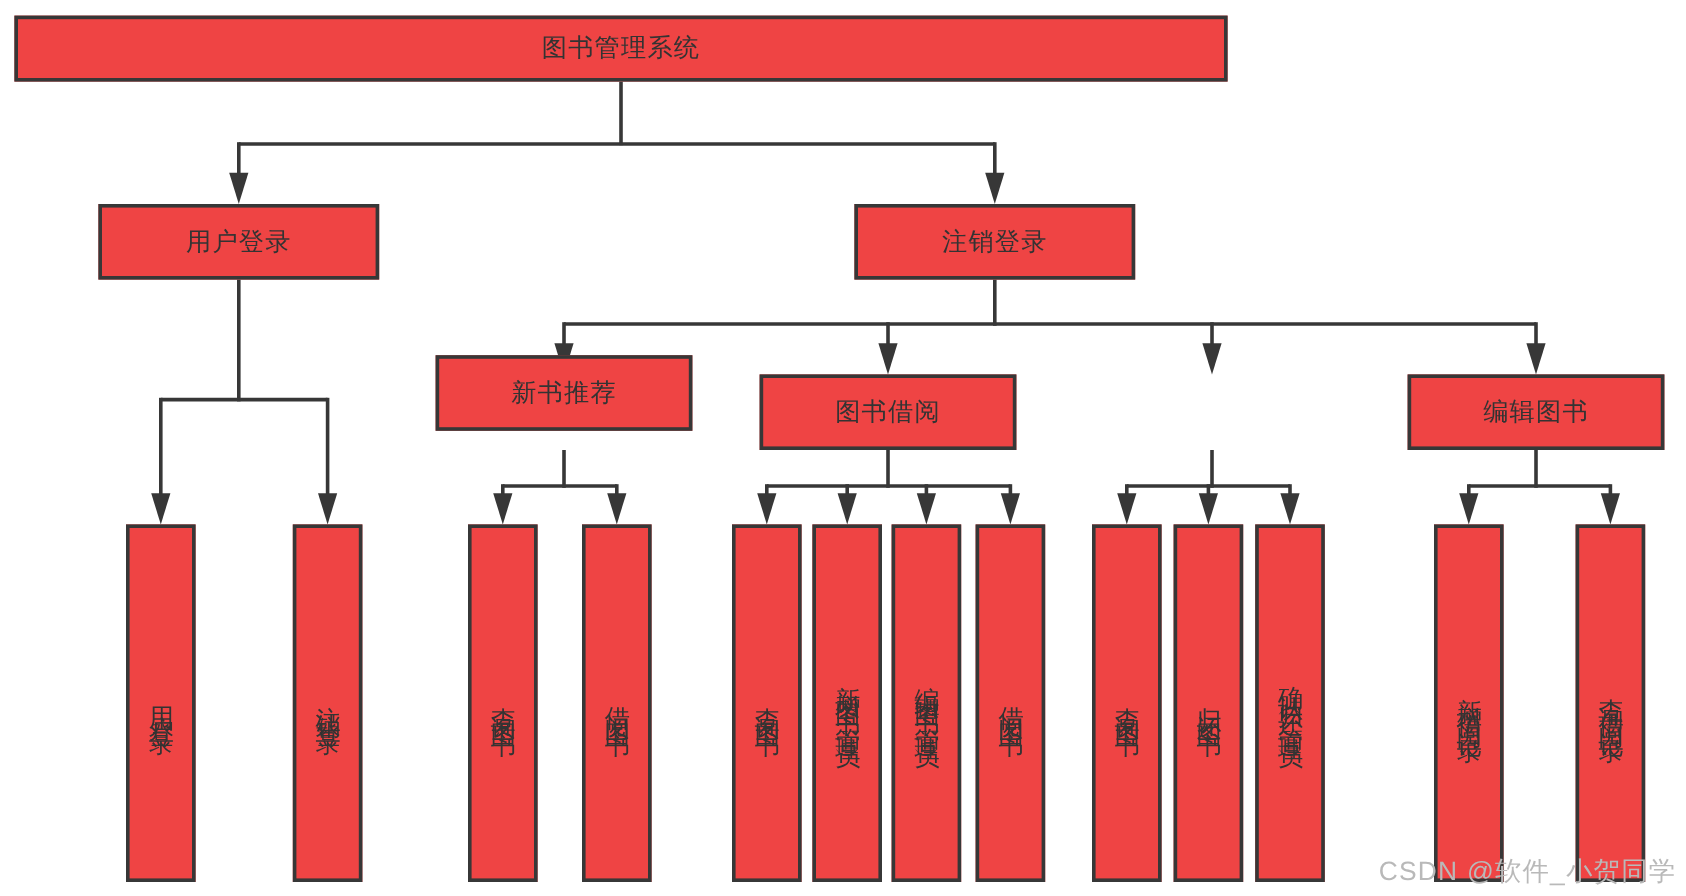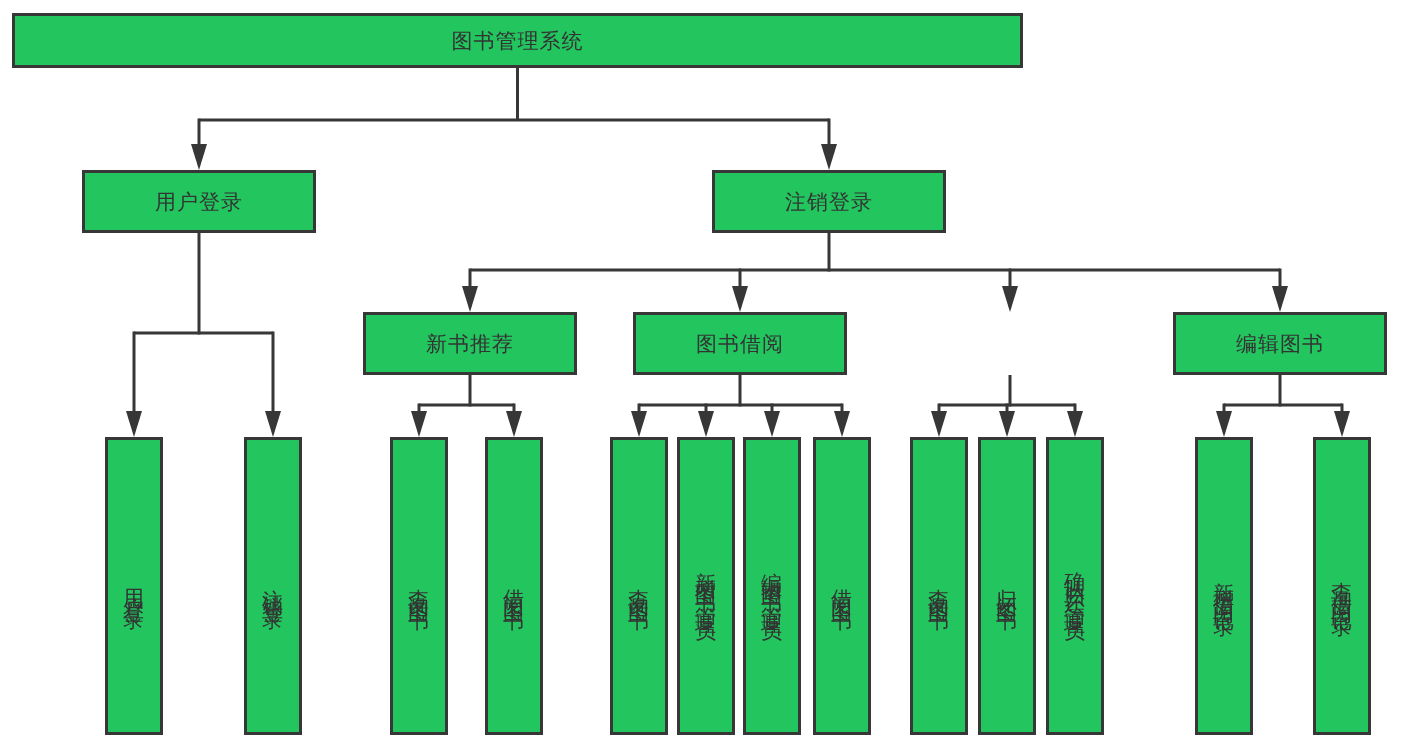--- a/index.html
+++ b/index.html
@@ -13,26 +13,27 @@
   }
   .connectors {
     position: absolute;
     left: 0; top: 0;
     width: 1405px; height: 747px;
   }
   .node {
     position: absolute;
     box-sizing: border-box;
     border: 3px solid #373737;
-    background: #22c55e;
+    background: #ef4444;
     color: #333333;
     display: flex;
     align-items: center;
     justify-content: center;
     text-align: center;
+    font-family: Liberation Serif, serif;
   }
   .h-node {
     font-size: 21px;
     letter-spacing: 1px;
     line-height: 1;
   }
   .v-node {
     writing-mode: vertical-rl;
     text-orientation: mixed;
     font-size: 21px;
@@ -121,21 +122,21 @@
       <polygon points="1216,411 1232,411 1224,437"></polygon>
       <polygon points="1334,411 1350,411 1342,437"></polygon>
     </g>
   </svg>
 
   <div class="node h-node" style="left:12px; top:13px; width:1011px; height:55px;">图书管理系统</div>
 
   <div class="node h-node" style="left:82px; top:170px; width:234px; height:63px;">用户登录</div>
   <div class="node h-node" style="left:712px; top:170px; width:234px; height:63px;">注销登录</div>
 
-  <div class="node h-node" style="left:363px; top:312px; width:214px; height:63px;">新书推荐</div>
+  <div class="node h-node" style="left:363px; top:296px; width:214px; height:63px;">新书推荐</div>
   <div class="node h-node" style="left:633px; top:312px; width:214px; height:63px;">图书借阅</div>
   <div class="node h-node" style="left:1173px; top:312px; width:214px; height:63px;">编辑图书</div>
 
   <div class="node v-node" style="left:105px; top:437px; width:58px; height:298px;">用户登录</div>
   <div class="node v-node" style="left:244px; top:437px; width:58px; height:298px;">注销登录</div>
 
   <div class="node v-node" style="left:390px; top:437px; width:58px; height:298px;">查询图书</div>
   <div class="node v-node" style="left:485px; top:437px; width:58px; height:298px;">借阅图书</div>
 
   <div class="node v-node" style="left:610px; top:437px; width:58px; height:298px;">查询图书</div>
@@ -143,14 +144,15 @@
   <div class="node v-node" style="left:743px; top:437px; width:58px; height:298px;">编辑图书（管理员）</div>
   <div class="node v-node" style="left:813px; top:437px; width:58px; height:298px;">借阅图书</div>
 
   <div class="node v-node" style="left:910px; top:437px; width:58px; height:298px;">查询图书</div>
   <div class="node v-node" style="left:978px; top:437px; width:58px; height:298px;">归还图书</div>
   <div class="node v-node" style="left:1046px; top:437px; width:58px; height:298px;">确认归还（管理员）</div>
 
   <div class="node v-node" style="left:1195px; top:437px; width:58px; height:298px;">新增借阅记录</div>
   <div class="node v-node" style="left:1313px; top:437px; width:58px; height:298px;">查询借阅记录</div>
 
+  <div class="watermark">CSDN @软件_小贺同学</div>
 
 </div>
 
 </body></html>

